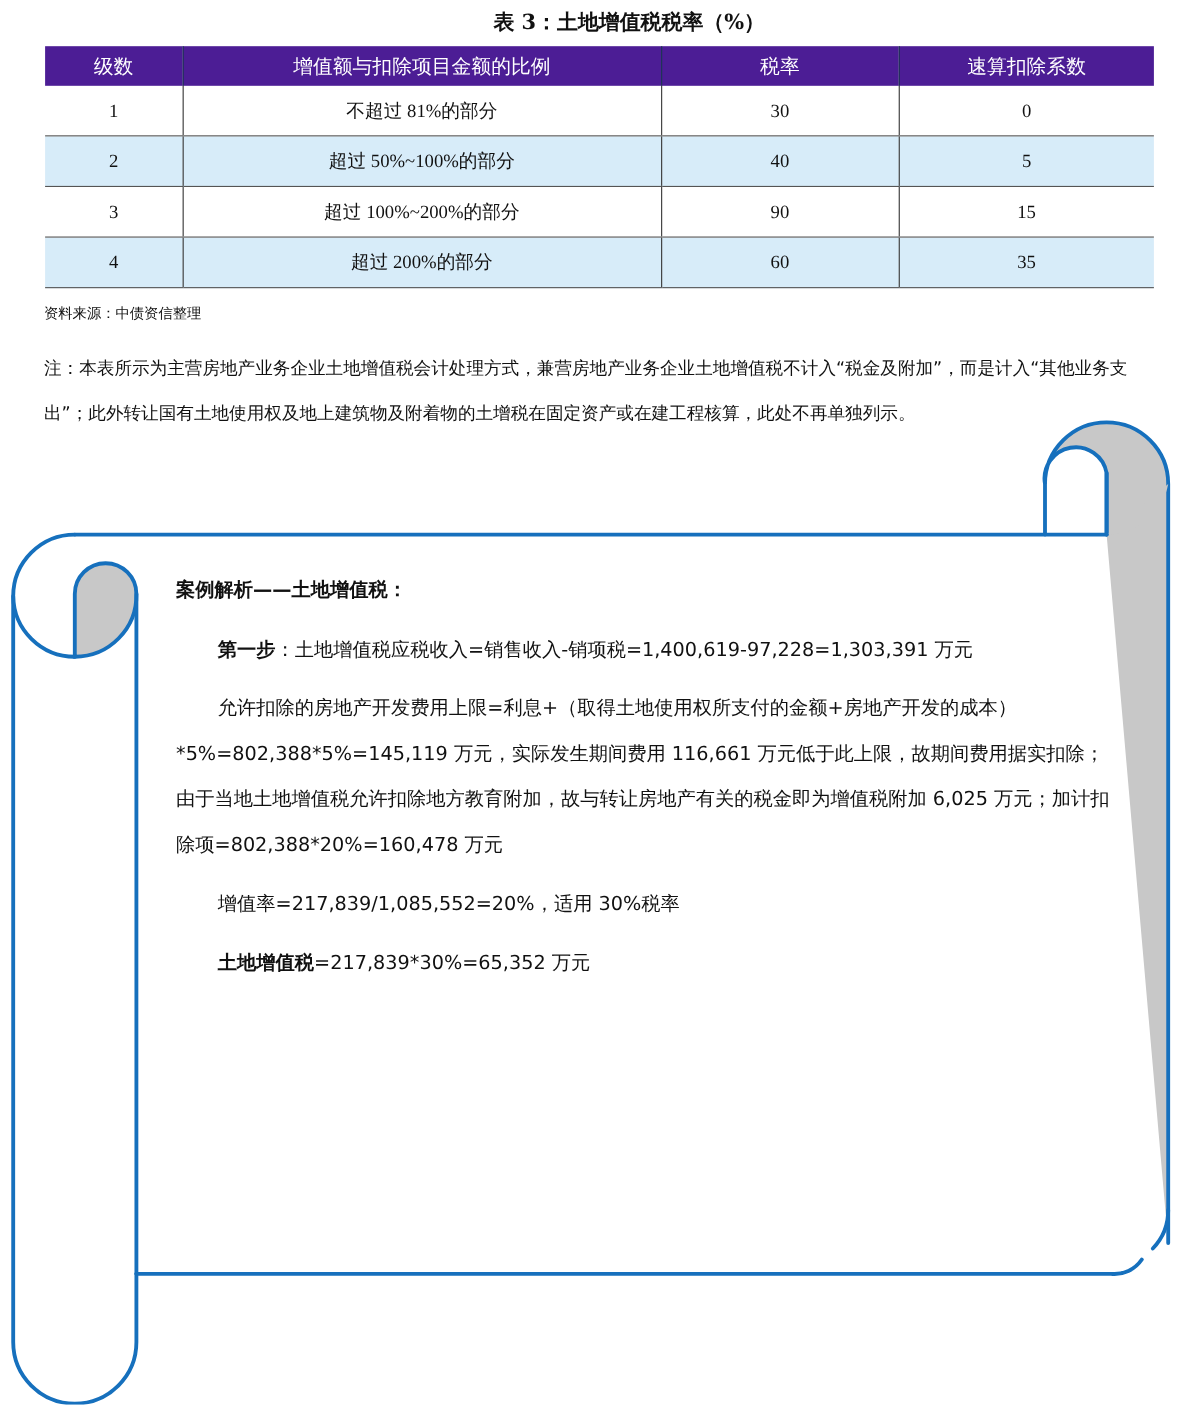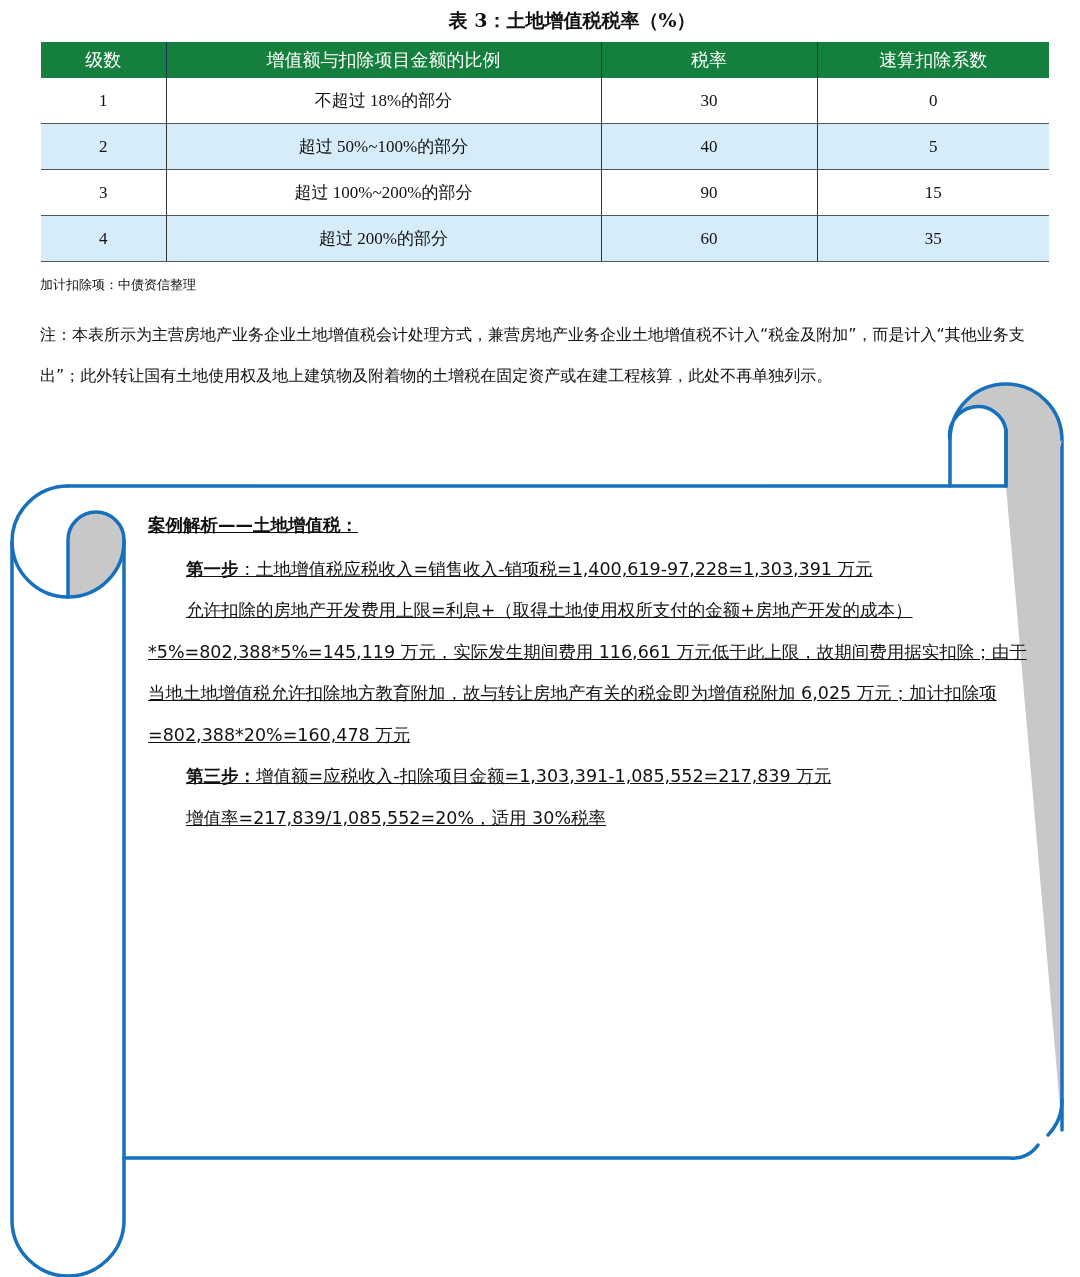--- a/index.html
+++ b/index.html
@@ -2,31 +2,31 @@
 <html><head>
   <meta charset="utf-8">
   <style>
     html, body { margin: 0; padding: 0; background: #ffffff; }
     body { width: 1080px; height: 1277px; position: relative; overflow: hidden;
            font-family: "DejaVu Sans", "Liberation Sans", sans-serif; color: #111; }
     .table-title { position: absolute; top: 6px; left: 0; width: 1080px; text-align: center;
                    font-family: "DejaVu Serif", "Liberation Serif", serif; font-weight: bold; font-size: 19px; line-height: 28px; margin-left: 32px; }
     table.rates { position: absolute; top: 42px; left: 41px; width: 1008px; border-collapse: collapse;
                   font-family: "Liberation Serif", "DejaVu Serif", serif; font-size: 17px; }
-    table.rates th { background: #15803d; color: #fff; font-weight: normal; height: 34px; font-size: 18px;
+    table.rates th { background: #4c1d95; color: #fff; font-weight: normal; height: 34px; font-size: 18px;
                      border-left: 1px solid #1a3550; }
     table.rates th:first-child { border-left: none; }
     table.rates td { height: 43px; text-align: center; border-left: 1px solid #333; border-bottom: 1.5px solid #555; }
     table.rates td:first-child { border-left: none; }
     table.rates tr.alt td { background: #d7ecf9; }
     .source { position: absolute; top: 276px; left: 40px; font-size: 13px; }
     .note { position: absolute; top: 314px; left: 40px; width: 1010px; font-size: 16px; line-height: 41px; }
     svg.scroll { position: absolute; left: 0; top: 0; }
     .case { position: absolute; left: 148px; top: 505px; width: 885px; font-size: 17.5px; line-height: 41.5px; }
-    .case p { margin: 0; text-decoration: underline; }
+    .case p { margin: 12px; }
     .case .indent { text-indent: 38px; }
     .case .title { font-weight: bold; margin-bottom: 2px; }
     .case b { font-weight: bold; }
   </style>
 </head>
 <body>
 
 <div class="table-title">表 3：土地增值税税率（%）</div>
 
 <table class="rates">
@@ -40,21 +40,21 @@
     <tr>
       <th>级数</th>
       <th>增值额与扣除项目金额的比例</th>
       <th>税率</th>
       <th>速算扣除系数</th>
     </tr>
   </thead>
   <tbody>
     <tr>
       <td>1</td>
-      <td>不超过 18%的部分</td>
+      <td>不超过 81%的部分</td>
       <td>30</td>
       <td>0</td>
     </tr>
     <tr class="alt">
       <td>2</td>
       <td>超过 50%~100%的部分</td>
       <td>40</td>
       <td>5</td>
     </tr>
     <tr>
@@ -65,21 +65,21 @@
     </tr>
     <tr class="alt">
       <td>4</td>
       <td>超过 200%的部分</td>
       <td>60</td>
       <td>35</td>
     </tr>
   </tbody>
 </table>
 
-<div class="source">加计扣除项：中债资信整理</div>
+<div class="source">资料来源：中债资信整理</div>
 <div class="note">注：本表所示为主营房地产业务企业土地增值税会计处理方式，兼营房地产业务企业土地增值税不计入“税金及附加”，而是计入“其他业务支出”；此外转让国有土地使用权及地上建筑物及附着物的土增税在固定资产或在建工程核算，此处不再单独列示。</div>
 
 <svg class="scroll" width="1080" height="1277" viewBox="0 0 1080 1277">
   <g fill="none" stroke="#1670bd" stroke-width="3.5" stroke-linecap="round">
 
     <path d="M1006 486 L1006 430 A22 22 0 0 0 950 440 A56 56 0 1 1 1062 440 L1062 1130" fill="#c8c8c8"></path>
     <path d="M1006 486 A56 56 0 0 0 1062 440" fill="#c8c8c8" stroke="none"></path>
     <path d="M950 440 L950 486"></path>
     <path d="M1006 430 L1006 486"></path>
 
@@ -93,15 +93,15 @@
 
     <path d="M124 1158 L1010 1158 A30 30 0 0 0 1038 1145"></path>
     <path d="M1048 1135 A50 50 0 0 0 1062 1100"></path>
   </g>
 </svg>
 
 <div class="case">
   <p class="title">案例解析——土地增值税：</p>
   <p class="indent"><b>第一步</b><span>：土地增值税应税收入=销售收入-销项税=1,400,619-97,228=1,303,391 万元</span></p>
   <p class="indent">允许扣除的房地产开发费用上限=利息+（取得土地使用权所支付的金额+房地产开发的成本）*5%=802,388*5%=145,119 万元，实际发生期间费用 116,661 万元低于此上限，故期间费用据实扣除；由于当地土地增值税允许扣除地方教育附加，故与转让房地产有关的税金即为增值税附加 6,025 万元；加计扣除项=802,388*20%=160,478 万元</p>
-  <p class="indent"><b>第三步：</b><span>增值额=应税收入-扣除项目金额=1,303,391-1,085,552=217,839 万元</span></p>
   <p class="indent">增值率=217,839/1,085,552=20%，适用 30%税率</p>
+  <p class="indent"><b>土地增值税</b><span>=217,839*30%=65,352 万元</span></p>
 </div>
 
 </body></html>

